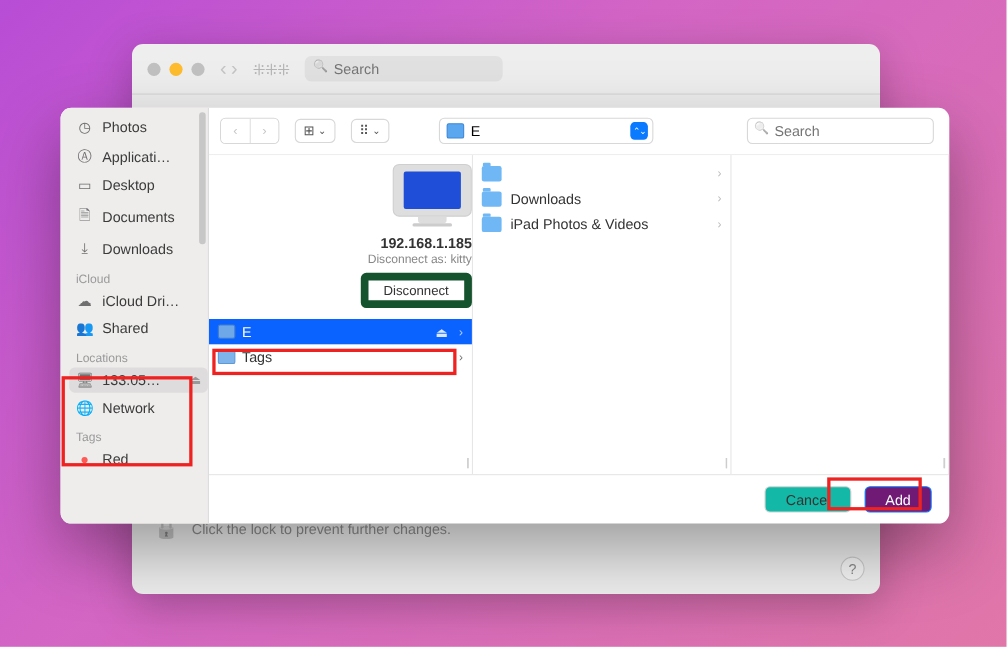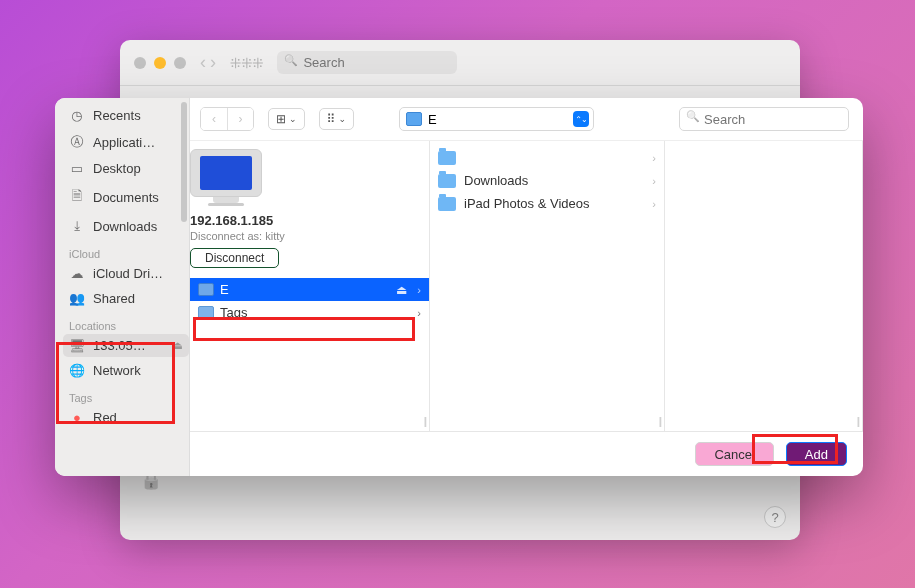--- a/index.html
+++ b/index.html
@@ -51,29 +51,29 @@
 .path-pill { display: flex; align-items: center; gap: 6px; background: #fff; border: 1px solid #d8d8d8; border-radius: 5px; height: 24px; padding: 0 4px 0 6px; min-width: 195px; }
 .path-pill .drv { width:16px;height:14px;background:#5aa6ef;border-radius:2px;display:inline-block;border:.5px solid #3d88d6;}
 .path-pill span.lbl { font-size: 13px; flex:1; }
 .path-pill .dd { width: 16px; height: 16px; background: #0a7aff; border-radius: 4px; display:flex;align-items:center;justify-content:center; }
 .path-pill .dd::after { content:"⌃⌄"; color:#fff; font-size:8px; line-height:7px; letter-spacing:-1px;}
 .sheet-search { border:1px solid #d8d8d8; border-radius:5px; height:24px; padding:0 8px 0 24px; font-size:13px; width:170px; color:#888; }
 
 .columns { flex:1; display:flex; min-height:0; }
 .col { border-right: .5px solid #e6e6e6; overflow-y:auto; position:relative; }
 .col1 { width: 240px; display:flex; flex-direction:column; align-items:stretch; }
-.server-card { display:flex; flex-direction:column; align-items:flex-start; padding:8px 0 10px; }
+.server-card { display:flex; flex-direction:column; align-items:flex-end; padding:8px 0 10px; }
 .monitor { width:72px; height:58px; position:relative; }
 .monitor .scr { width:72px; height:48px; background:#dedede; border-radius:6px; border:1px solid #cfcfcf; display:flex;align-items:center;justify-content:center; }
 .monitor .scr::after { content:""; width:52px;height:34px;background:#1f4ed8;border-radius:2px;}
 .monitor .stand { width:26px;height:6px;background:#ddd;margin:0 auto;border-radius:0 0 3px 3px;}
 .monitor .base { width:36px;height:3px;background:#ccc;margin:0 auto;border-radius:2px;}
 .srv-name { font-size:13px; font-weight:600; margin-top:6px; color:#333;}
 .srv-sub { font-size:11px; color:#888; margin-top:2px;}
-.disc-btn { margin-top:6px; font-size:12px; padding:2px 14px; border:1px solid #14532d; border-radius:5px; background:#fff; color:#333;}
+.disc-btn { margin-top:6px; font-size:12px; padding:2px 14px; border:7px solid #14532d; border-radius:5px; background:#fff; color:#333;}
 .vol-row { display:flex; align-items:center; gap:6px; padding:4px 8px; font-size:13px; color:#333; }
 .vol-row .drv { width:16px;height:13px;background:#7fb4ea;border-radius:2px;border:.5px solid #5d99d6;}
 .vol-row.sel { background:#0a63ff; color:#fff; }
 .vol-row.sel .drv { background:#6fa8e8; border-color:#3f7ecf;}
 .vol-row .arrow { margin-left:auto; color:inherit; opacity:.7; font-size:11px;}
 .vol-row .ej { margin-left:auto; margin-right:4px; opacity:.85; font-size:12px;}
 .vol-row.sel .ej { color:#fff;}
 .vol-row .arrow2 { font-size:11px; opacity:.7;}
 .col-handle{ position:absolute; bottom:4px; right:4px; color:#c9c9c9; font-size:10px; letter-spacing:-2px;}
 
@@ -81,21 +81,21 @@
 .c2-row { display:flex;align-items:center;gap:8px;padding:4px 8px;font-size:13px;color:#333;}
 .folder-ic { width:18px;height:14px;background:#6fb7f5;border-radius:2px;position:relative;}
 .folder-ic::before{content:"";position:absolute;top:-3px;left:1px;width:7px;height:3px;background:#6fb7f5;border-radius:1px 1px 0 0;}
 .c2-row .arrow{margin-left:auto;color:#bcbcbc;font-size:11px;}
 
 .col3{flex:1;}
 
 
 .footer { display:flex; justify-content:flex-end; gap:12px; padding:10px 16px; border-top:.5px solid #e6e6e6; }
 .footer button { height:24px; padding:0 18px; border-radius:5px; font-size:13px; }
-.btn-cancel { background:#f9a8d4; border:1px solid #d3d3d3; color:#333;}
+.btn-cancel { background:#14b8a6; border:1px solid #d3d3d3; color:#333;}
 .btn-add { background:#701a75; border:1px solid #0a7aff; color:#fff; font-weight:500; padding:0 24px;}
 
 
 .annot { position:absolute; border:3px solid #ef2222; pointer-events:none; }
 </style>
 </head>
 <body>
 
 <div class="parent-window">
   <div class="parent-titlebar">
@@ -106,32 +106,33 @@
     </div>
     <div class="nav-arrows">
       <span>‹</span>
       <span>›</span>
     </div>
     <span class="grid-icon">⁜⁜⁜</span>
     <div class="sw"><input class="parent-search" placeholder="Search" style=""></div>
   </div>
   <div class="parent-body">
     <span class="lock">🔒</span>
+    <span style="font-size:13px;">Click the lock to prevent further changes.</span>
     <span class="help">?</span>
   </div>
 </div>
 
 <div class="sheet">
   <div class="sheet-main">
 
     <div class="sidebar">
       <div class="sb-scroll"></div>
       <div class="sb-item">
           <span class="ic">◷</span>
-          <span>Recents</span>
+          <span>Photos</span>
         </div>
       <div class="sb-item">
           <span class="ic">Ⓐ</span>
           <span>Applicati…</span>
         </div>
       <div class="sb-item">
           <span class="ic">▭</span>
           <span>Desktop</span>
         </div>
       <div class="sb-item">

